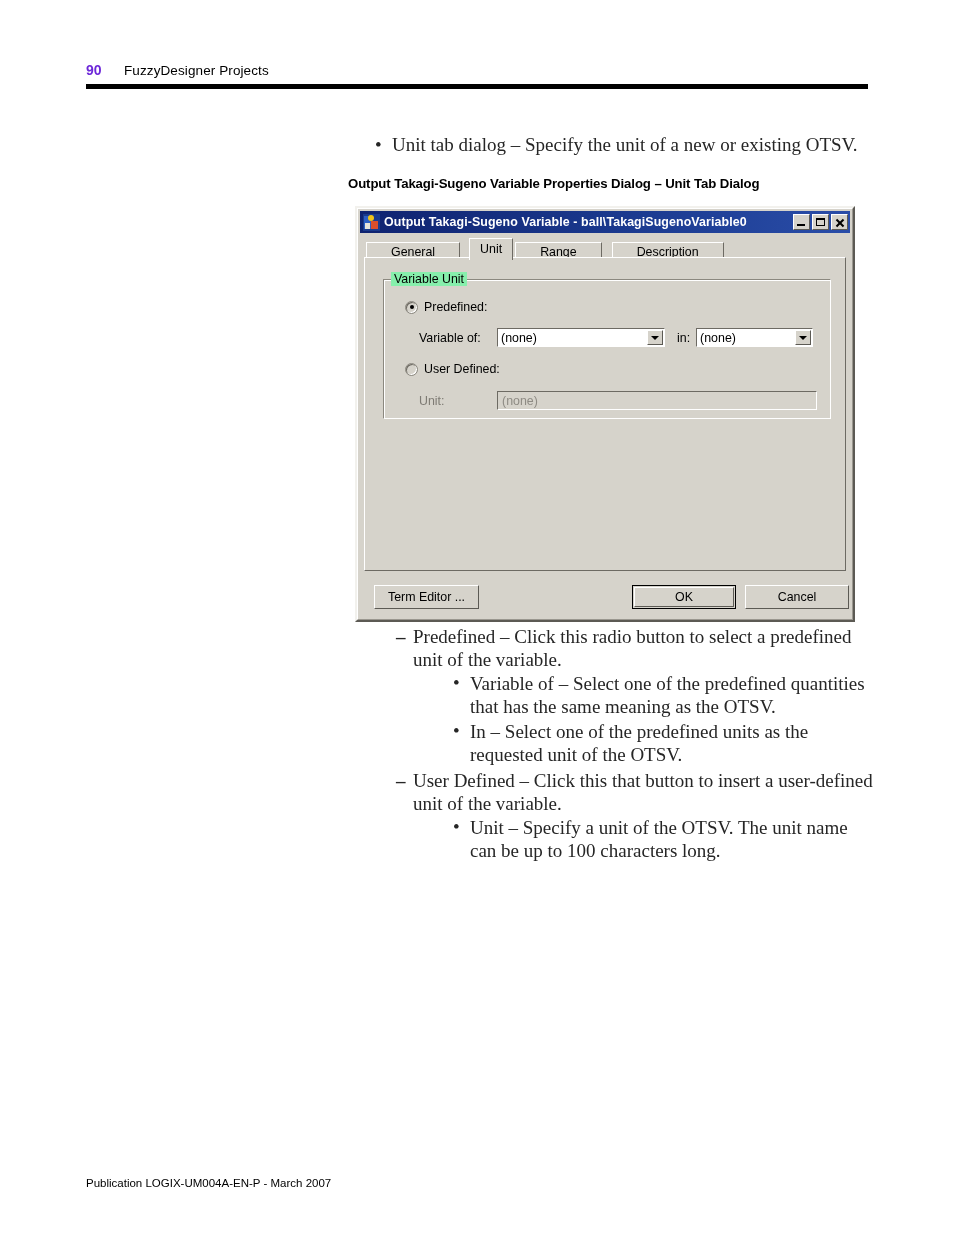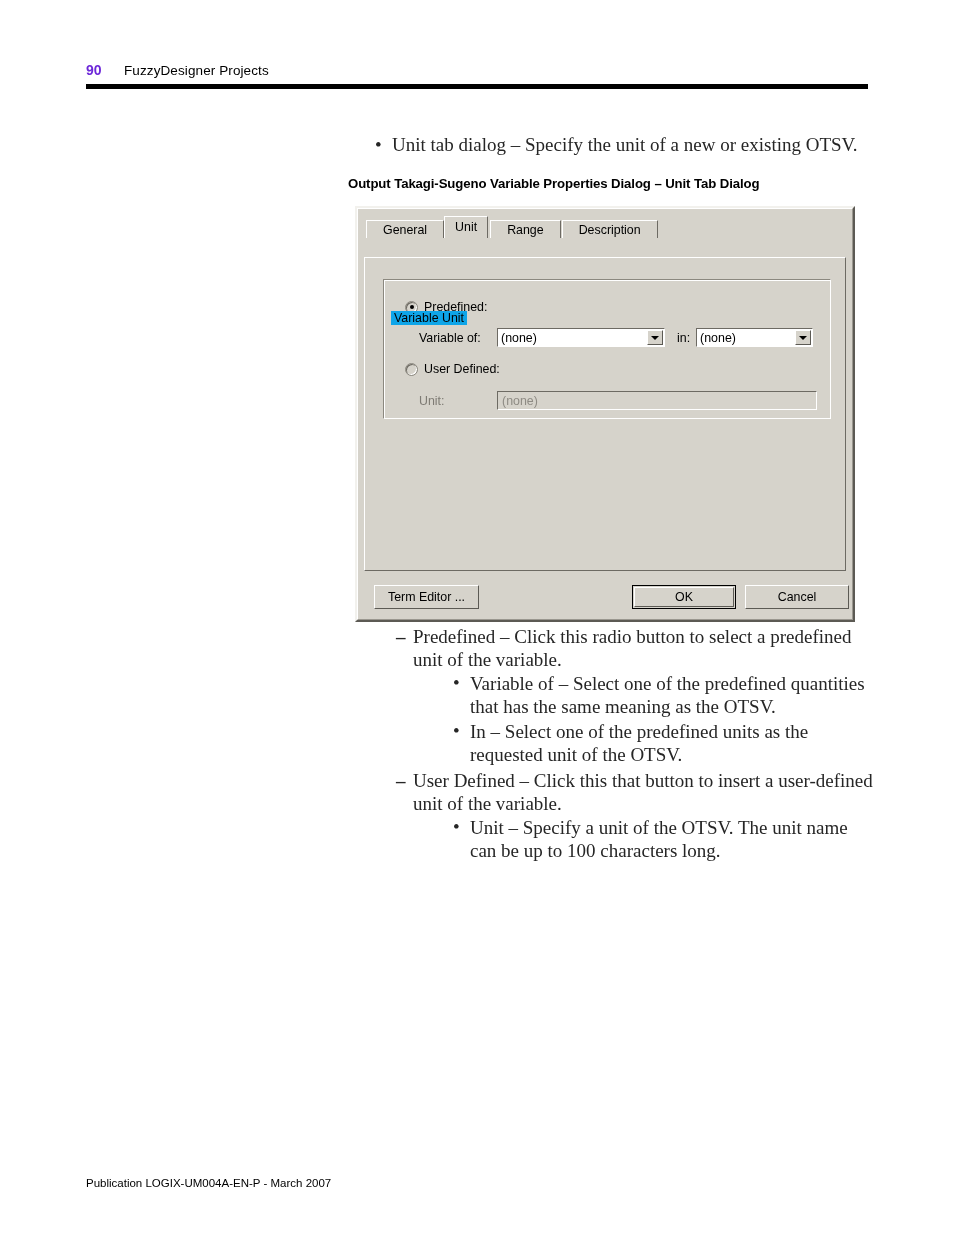--- a/index.html
+++ b/index.html
@@ -164,29 +164,29 @@
   .tabstrip {
     position: relative;
     height: 22px;
     margin: 5px 0 0 6px;
     display: flex;
     align-items: flex-end;
   }
   .tab {
     height: 18px;
     line-height: 18px;
-    padding: 0 16px;
+    padding: 0 24px;
     font-size: 12.4px;
     color: #000;
     background: #d6d3cb;
     border-top: 1px solid #ffffff;
     border-left: 1px solid #ffffff;
     border-right: 1px solid #6d6a63;
     box-sizing: border-box;
-    margin-right: 1px;
+    margin-right: 10px;
     white-space: nowrap;
   }
   .tab.active {
     height: 22px;
     line-height: 21px;
     padding: 0 10px;
     margin: 0 2px 0 -1px;
     position: relative;
     z-index: 3;
     border-right: 1px solid #6d6a63;
@@ -229,26 +229,25 @@
     position: absolute;
     left: 1px; top: 8px; right: 1px; bottom: 1px;
     border-top: 1px solid #ffffff;
     border-left: 1px solid #ffffff;
     box-sizing: border-box;
   }
   .gb-legend {
     position: absolute;
     left: 8px;
     top: 0;
-    background: #0ea5e9;
+    background: #86efac;
     padding: 0 3px;
     font-size: 12.4px;
     color: #000;
     z-index: 2;
-    margin-top: 39px;
   }
 
   .row {
     position: absolute;
     display: flex;
     align-items: center;
   }
   .radio {
     width: 13px;
     height: 13px;
@@ -434,20 +433,41 @@
 <div class="intro-bullet">
   <span class="dot">•</span>
   <span class="txt">Unit tab dialog – Specify the unit of a new or existing OTSV.</span>
 </div>
 
 <div class="caption">Output Takagi-Sugeno Variable Properties Dialog – Unit Tab Dialog</div>
 
 <div class="dialog">
   <div class="dialog-inner">
 
+    <div class="titlebar">
+      <div class="title-icon">
+        <span class="g1"></span>
+          <span class="g2"></span>
+          <span class="g3"></span>
+          <span class="g4"></span>
+      </div>
+      <div class="title-text">Output Takagi-Sugeno Variable - ball\TakagiSugenoVariable0</div>
+      <div class="win-btns">
+        <div class="win-btn">
+            <span class="mn"></span>
+          </div>
+        <div class="win-btn">
+            <span class="mx"></span>
+          </div>
+        <div class="win-btn">
+            <span class="cl"></span>
+            <span class="cl2"></span>
+          </div>
+      </div>
+    </div>
 
     <div class="tabstrip">
       <div class="tab">General</div>
       <div class="tab active">Unit</div>
       <div class="tab">Range</div>
       <div class="tab">Description</div>
     </div>
 
     <div class="tabpanel">
       <div class="groupbox">

